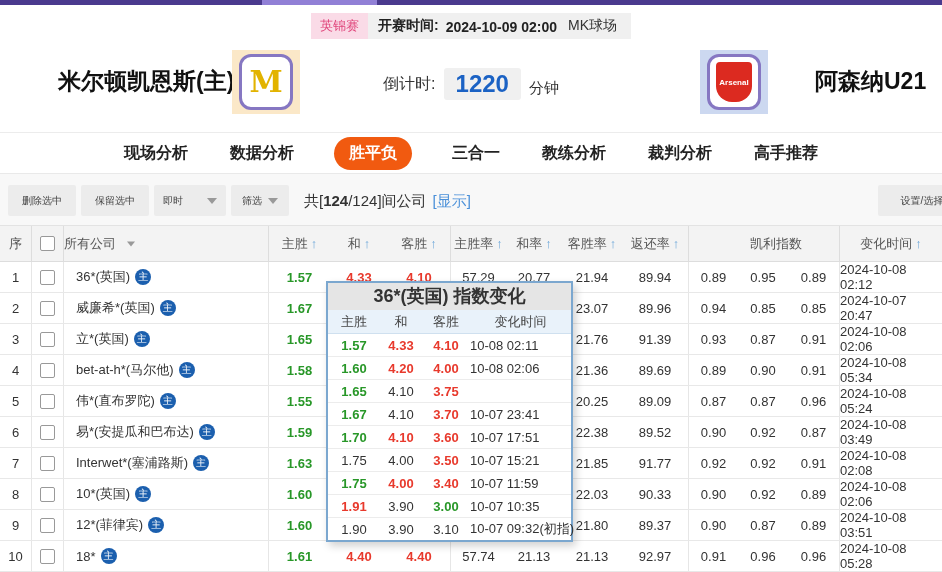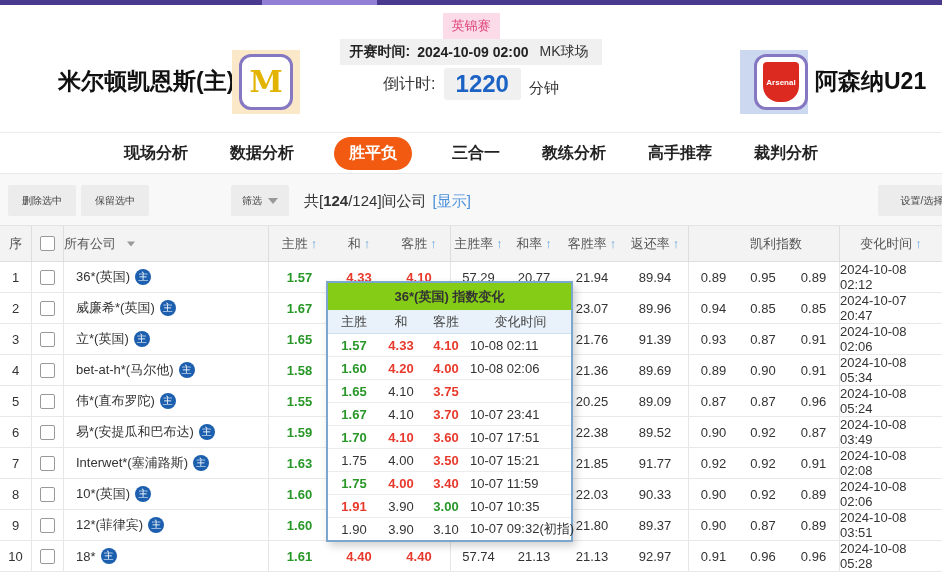--- a/index.html
+++ b/index.html
@@ -5,34 +5,34 @@
   * { margin:0; padding:0; box-sizing:border-box; }
   html,body { background:#fff; }
   body { font-family:"Liberation Sans","DejaVu Sans",sans-serif; color:#333; }
   #app { position:relative; width:942px; height:572px; background:#fff; overflow:hidden; }
 
   
   .topbar { position:absolute; top:0; left:0; width:942px; height:5px; background:#4a3a8e; }
   .topbar .seg { position:absolute; top:0; left:262px; width:115px; height:5px; background:#9180d6; }
 
   
-  .matchbar { position:absolute; top:13px; left:0; width:942px; display:flex; justify-content:center; align-items:center;flex-direction:column; }
+  .matchbar { position:absolute; top:13px; left:0; width:942px; display:flex; justify-content:center; align-items:center; }
   .league-badge { background:#fadbe7; color:#e0457b; font-size:13px; padding:4px 9px; }
-  .kick-strip { background:#f0f0f0; font-size:14px; padding:4px 14px 4px 10px; display:flex; gap:7px; align-items:center; }
+  .kick-strip { background:#f0f0f0; font-size:14px; padding:4px 14px 4px 10px; display:flex; gap:7px; align-items:flex-end; }
   .kick-strip .b { font-weight:700; color:#222; }
   .kick-strip .venue { font-weight:400; color:#333; margin-left:4px; }
 
   
   .teams { position:absolute; top:46px; left:0; width:942px; height:72px; }
   .team-name { position:absolute; top:20px; font-size:23px; font-weight:700; color:#111; }
   .home-name { left:58px; }
   .away-name { left:815px; }
   .logo-wrap { position:absolute; top:4px; width:68px; height:64px; display:flex; align-items:center; justify-content:center; }
   .home-logo-wrap { left:232px; background:#fbe8c8; }
-  .away-logo-wrap { left:740px; background:#ccd8f0;justify-content:flex-end; }
+  .away-logo-wrap { left:700px; background:#ccd8f0; }
   .logo-inner { width:54px; height:56px; background:#fff; border:3px solid #8677c2; border-radius:12px; display:flex; align-items:center; justify-content:center; overflow:hidden; }
   .mk-m { font-size:30px; font-weight:700; color:#e2b300; font-family:"DejaVu Serif",serif; line-height:1; }
   .ars-shield { width:36px; height:40px; background:#dc2a20; border-radius:4px 4px 16px 16px; display:flex; align-items:center; justify-content:center; }
   .ars-shield span { color:#fff; font-size:8px; font-weight:700; }
   .countdown { position:absolute; top:22px; left:0; width:942px; display:flex; justify-content:center; align-items:center; gap:8px; }
   .cd-label { font-size:16px; color:#333; }
   .cd-value { font-size:24px; font-weight:700; color:#1b62c4; background:#f0f0f0; padding:2px 12px; border-radius:3px; }
   .cd-unit { font-size:15px; color:#333;margin-top:8px; }
 
   
@@ -67,21 +67,21 @@
   .td.left { justify-content:flex-start; padding-left:12px; gap:5px; }
   .c-g { color:#289728; font-weight:700; }
   .c-r { color:#e8392c; font-weight:700; }
   .c-k { color:#333; font-weight:400; }
   .rowcheck { width:15px; height:15px; border:1px solid #999; border-radius:2px; background:#fff; appearance:none; cursor:pointer; }
   .main-badge { width:16px; height:16px; border-radius:50%; background:#1b5fae; color:#fff; font-size:10px; display:inline-flex; align-items:center; justify-content:center; flex:0 0 auto; }
   .bL2 { border-left:1px solid #e6e6e6; }
 
   
   .popup { position:absolute; top:281px; left:326px; width:247px; background:#fff; border:2px solid #7ba7cf; box-shadow:3px 4px 8px rgba(0,0,0,.18); z-index:5; }
-  .popup-title { background:#84cc16; font-size:13px; font-weight:700; color:#333; text-align:center; height:27px; line-height:27px; }
+  .popup-title { background:#e5e5e5; font-size:18px; font-weight:700; color:#333; text-align:center; height:27px; line-height:27px; }
   .pgrid { display:grid; grid-template-columns:52px 42px 48px 101px; }
   .popup-head { background:#e9f2fa; border-bottom:1px solid #cfe0ef; }
   .ph { font-size:13px; color:#444; height:23px; display:flex; align-items:center; justify-content:center; }
   .prow { border-bottom:1px solid #ececec; }
   .prow:last-child { border-bottom:0; }
   .pd { font-size:13px; height:22px; display:flex; align-items:center; justify-content:center; }
   .pd.time { justify-content:flex-start; color:#333; white-space:nowrap; }
 </style>
 </head>
 <body>
@@ -122,27 +122,31 @@
     </div>
     <div class="team-name away-name">阿森纳U21</div>
   </div>
 
   <div class="nav" id="nav-tabs">
       <div class="tab">现场分析</div>
       <div class="tab">数据分析</div>
       <div class="tab active">胜平负</div>
       <div class="tab">三合一</div>
       <div class="tab">教练分析</div>
+      <div class="tab">裁判分析</div>
       <div class="tab">高手推荐</div>
-      <div class="tab">裁判分析</div>
     </div>
 
   <div class="toolbar">
     <button class="tb-btn btn-del">删除选中</button>
     <button class="tb-btn btn-keep">保留选中</button>
+    <button class="tb-btn btn-instant">
+      <span>即时</span>
+      <span class="tri-down"></span>
+    </button>
     <button class="tb-btn btn-filter">
       <span>筛选</span>
       <span class="tri-down"></span>
     </button>
     <div class="count-line">
       <span>共[</span><span class="bold">124</span><span>/124]间公司</span><span class="show-link">[显示]</span>
     </div>
     <button class="tb-btn btn-settings">设置/选择</button>
   </div>
 

